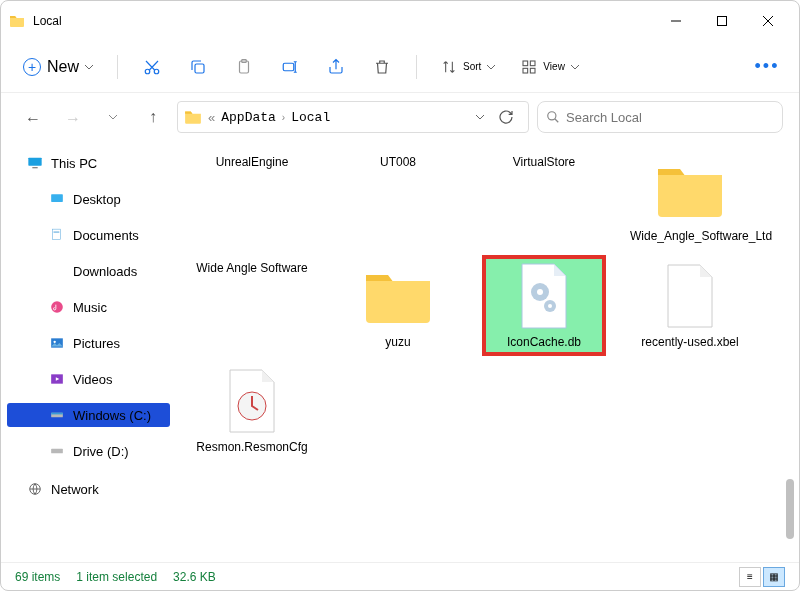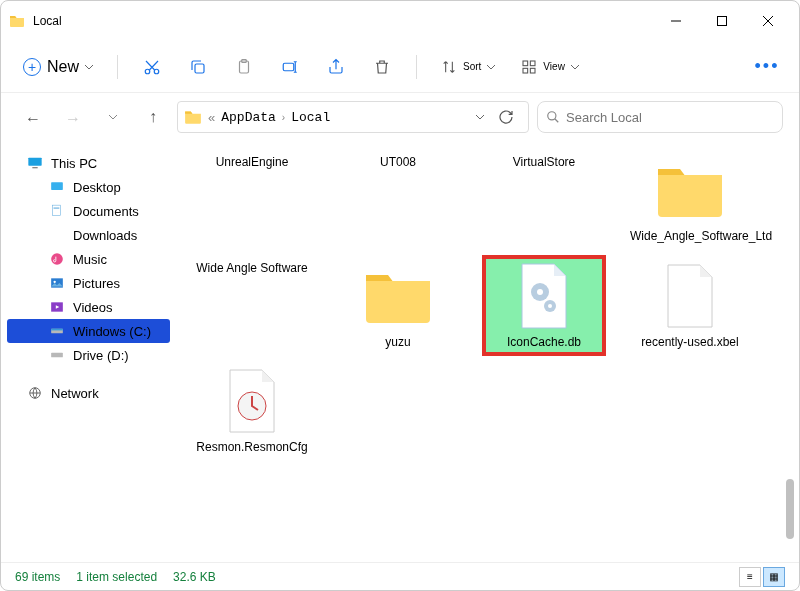--- a/index.html
+++ b/index.html
@@ -21,21 +21,21 @@
 .navbtn.disabled { color: #ccc; }
 .addrbar { flex: 1; display: flex; align-items: center; border: 1px solid #ddd; border-radius: 4px; height: 32px; padding: 0 6px; gap: 6px; font-size: 13px; }
 .crumb { cursor: pointer; font-family: Liberation Mono, monospace; }
 .crumbsep { color: #888; font-size: 10px; }
 .refreshbtn { width: 32px; height: 32px; display: flex; align-items: center; justify-content: center; cursor: pointer; }
 .searchbox { width: 246px; border: 1px solid #ddd; border-radius: 8px; height: 32px; display: flex; align-items: center; padding: 0 8px; gap: 6px; color: #888; font-size: 13px; }
 .searchbox input { border: none; outline: none; flex: 1; font-size: 13px; }
 .main { display: flex; height: 420px; }
 .sidebar { width: 175px; padding: 10px 6px; font-size: 13px; overflow-y: auto; }
 .side-item { display: flex; align-items: center; gap: 8px; padding: 4px 10px 4px 20px; cursor: pointer; border-radius: 3px; }
-.side-item.indent { padding-left: 42px; }
+.side-item.indent { padding-left: 42px; margin-top: 12px; }
 .side-item.selected { background: #1d4ed8; }
 .side-group { margin-bottom: 14px; }
 .iconbox { width: 16px; height: 16px; display: flex; align-items: center; justify-content: center; }
 .content { flex: 1; padding: 10px 16px; display: flex; flex-wrap: wrap; gap: 8px 26px; align-content: flex-start; position: relative; }
 .item { width: 120px; display: flex; flex-direction: column; align-items: center; gap: 4px; cursor: pointer; padding: 4px; }
 .item.sel { background: #86efac; }
 .item.highlight { outline: 4px solid #e2322a; outline-offset: -2px; }
 .item .label { font-size: 12px; text-align: center; line-height: 1.3; max-width: 120px; }
 .thumb { width: 80px; height: 70px; display: flex; align-items: center; justify-content: center; }
 .statusbar { position: absolute; bottom: 0; left: 0; right: 0; height: 28px; border-top: 1px solid #eee; display: flex; align-items: center; padding: 0 14px; font-size: 12px; gap: 16px; }

